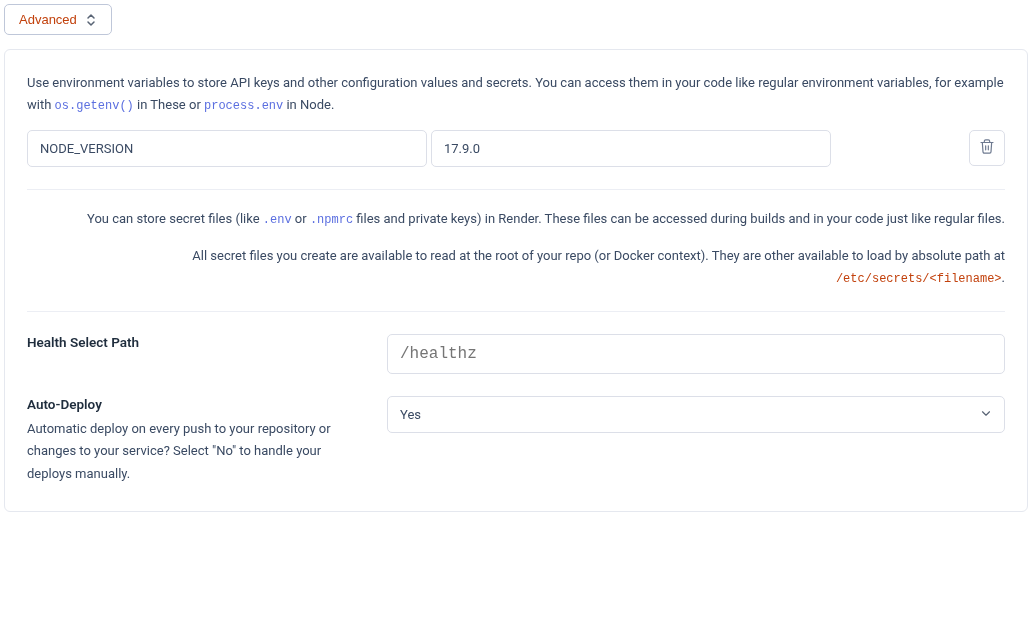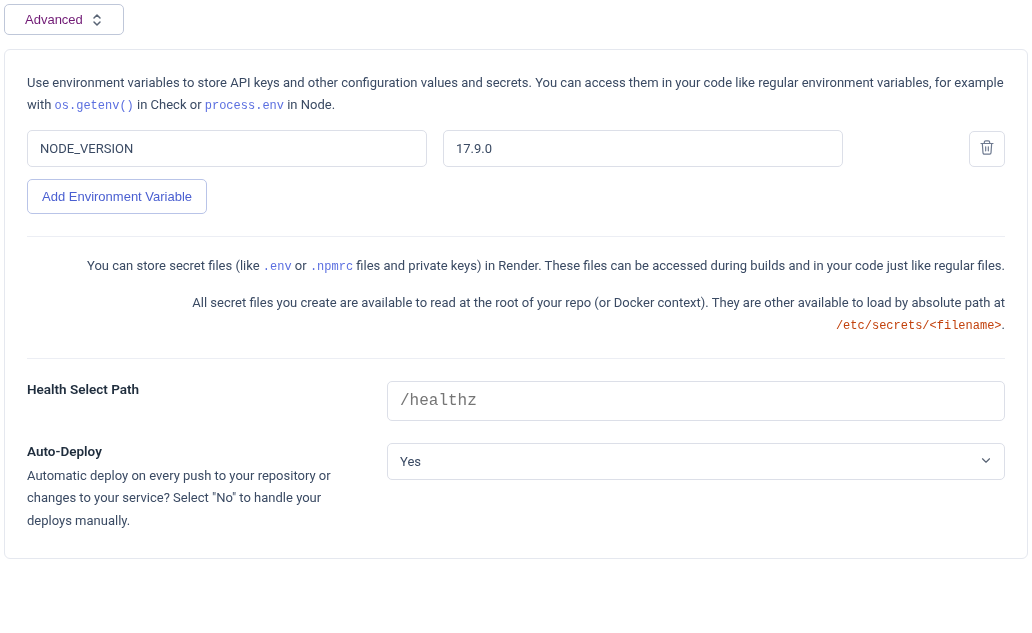--- a/index.html
+++ b/index.html
@@ -9,22 +9,22 @@
       color: #1f2d3d;
       background: #fff;
       padding: 4px;
     }
     .advanced-toggle {
       display: inline-flex;
       align-items: center;
       gap: 8px;
       border: 1px solid #bfc7d9;
       border-radius: 5px;
-      padding: 7px 20px;
-      color: #701a75;
+      padding: 7px 14px;
+      color: #c2410c;
       font-size: 13px;
       cursor: pointer;
       margin-bottom: 14px;
       background: #fff;
     }
     .chevrons {
       width: 12px; height: 14px;
       position: relative;
     }
     .chevrons svg { display: block; }
@@ -41,23 +41,23 @@
     code.inline {
       font-family: ui-monospace, "SFMono-Regular", Consolas, "Liberation Mono", Menlo, monospace;
       font-size: 12px;
       color: #5b6fe0;
     }
     code.inline.path {
       color: #c2410c;
     }
     .env-row {
       display: flex;
-      gap: 16px;
+      gap: 4px;
       margin-top: 14px;
-      align-items: flex-end;
+      align-items: flex-start;
     }
     .text-input {
       border: 1px solid #dcdfe8;
       border-radius: 5px;
       padding: 10px 12px;
       font-size: 13px;
       color: #3a4a63;
       background: #fff;
       outline: none;
       font-family: inherit;
@@ -147,40 +147,39 @@
     <svg width="12" height="14" viewBox="0 0 12 14" fill="none" stroke="#596475" stroke-width="1.5" stroke-linecap="round" stroke-linejoin="round">
       <polyline points="3,5 6,2 9,5"></polyline>
       <polyline points="3,9 6,12 9,9"></polyline>
     </svg>
   </span>
 </button>
 
 <div class="panel">
 
   <p class="help-text">
-    <span>Use environment variables to store API keys and other configuration values and secrets. You can access them in your code like regular environment variables, for example with </span><code class="inline">os.getenv()</code><span> in Check or </span><code class="inline">process.env</code><span> in Node.</span>
+    <span>Use environment variables to store API keys and other configuration values and secrets. You can access them in your code like regular environment variables, for example with </span><code class="inline">os.getenv()</code><span> in These or </span><code class="inline">process.env</code><span> in Node.</span>
   </p>
 
   <div class="env-row">
     <input type="text" class="text-input env-key" value="NODE_VERSION" style="">
     <input type="text" class="text-input env-val" value="17.9.0" style="">
     <button class="delete-btn">
       <span>
         <svg width="16" height="17" viewBox="0 0 24 24" fill="none" stroke="#6e7a90" stroke-width="1.8" stroke-linecap="round" stroke-linejoin="round">
           <polyline points="3 6 5 6 21 6"></polyline>
           <path d="M19 6l-1 14a2 2 0 0 1-2 2H8a2 2 0 0 1-2-2L5 6"></path>
           <path d="M8 6V4a2 2 0 0 1 2-2h4a2 2 0 0 1 2 2v2"></path>
           <line x1="10" y1="11" x2="10" y2="17"></line>
           <line x1="14" y1="11" x2="14" y2="17"></line>
         </svg>
       </span>
     </button>
   </div>
 
-  <button class="btn-outline">Add Environment Variable</button>
 
   <hr class="divider">
 
   <div class="secret-block">
     <p class="help-text">
       <span>You can store secret files (like </span><code class="inline">.env</code><span> or </span><code class="inline">.npmrc</code><span> files and private keys) in Render. These files can be accessed during builds and in your code just like regular files.</span>
     </p>
     <p class="help-text">
       <span>All secret files you create are available to read at the root of your repo (or Docker context). They are other available to load by absolute path at </span><code class="inline path">/etc/secrets/&lt;filename&gt;</code><span>.</span>
     </p>

